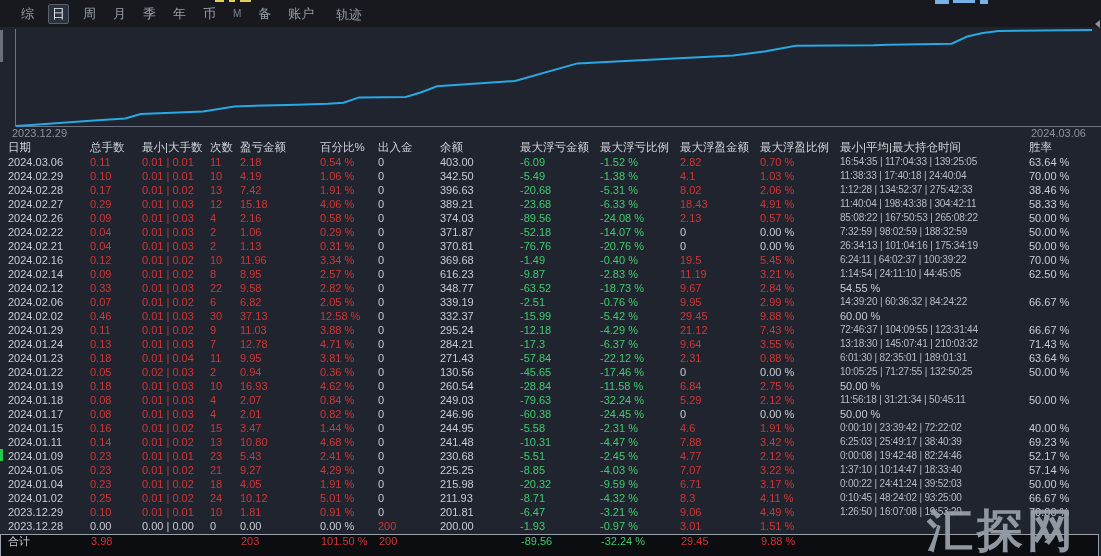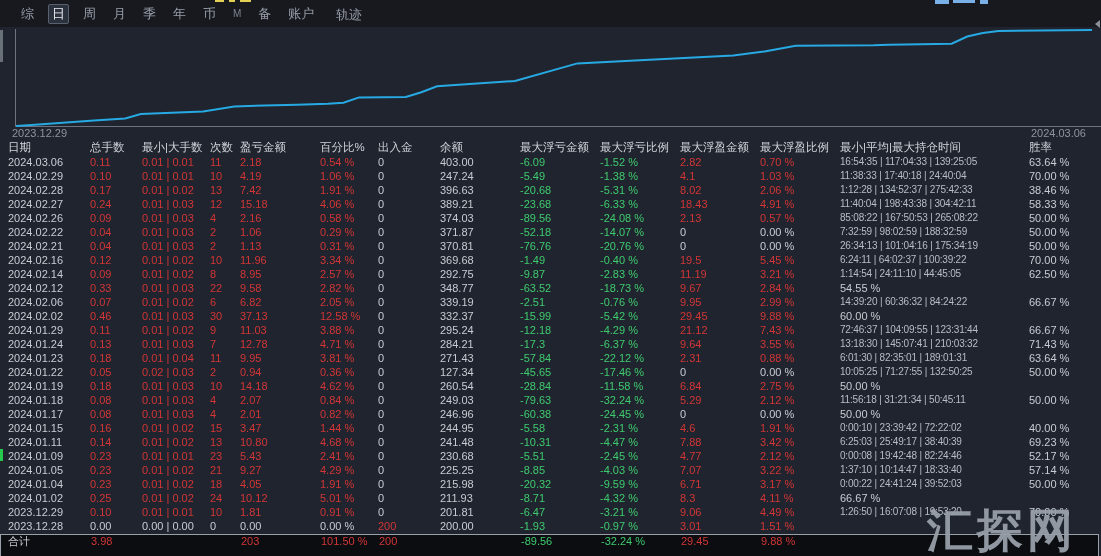--- a/index.html
+++ b/index.html
@@ -118,21 +118,21 @@
           <div class="c-n">63.64 %</div>
         </div>
         <div class="trow">
           <div class="c-n">2024.02.29</div>
           <div class="c-r">0.10</div>
           <div class="c-r">0.01 | 0.01</div>
           <div class="c-r">10</div>
           <div class="c-r">4.19</div>
           <div class="c-r">1.06 %</div>
           <div class="c-n">0</div>
-          <div class="c-n">247.24</div>
+          <div class="c-n">342.50</div>
           <div class="c-g">-5.49</div>
           <div class="c-g">-1.38 %</div>
           <div class="c-r">4.1</div>
           <div class="c-r">1.03 %</div>
           <div class="c-t">11:38:33 | 17:40:18 | 24:40:04</div>
           <div class="c-n">70.00 %</div>
         </div>
         <div class="trow">
           <div class="c-n">2024.02.28</div>
           <div class="c-r">0.17</div>
@@ -144,21 +144,21 @@
           <div class="c-n">396.63</div>
           <div class="c-g">-20.68</div>
           <div class="c-g">-5.31 %</div>
           <div class="c-r">8.02</div>
           <div class="c-r">2.06 %</div>
           <div class="c-t">1:12:28 | 134:52:37 | 275:42:33</div>
           <div class="c-n">38.46 %</div>
         </div>
         <div class="trow">
           <div class="c-n">2024.02.27</div>
-          <div class="c-r">0.24</div>
+          <div class="c-r">0.29</div>
           <div class="c-r">0.01 | 0.03</div>
           <div class="c-r">12</div>
           <div class="c-r">15.18</div>
           <div class="c-r">4.06 %</div>
           <div class="c-n">0</div>
           <div class="c-n">389.21</div>
           <div class="c-g">-23.68</div>
           <div class="c-g">-6.33 %</div>
           <div class="c-r">18.43</div>
           <div class="c-r">4.91 %</div>
@@ -230,21 +230,21 @@
           <div class="c-n">70.00 %</div>
         </div>
         <div class="trow">
           <div class="c-n">2024.02.14</div>
           <div class="c-r">0.09</div>
           <div class="c-r">0.01 | 0.02</div>
           <div class="c-r">8</div>
           <div class="c-r">8.95</div>
           <div class="c-r">2.57 %</div>
           <div class="c-n">0</div>
-          <div class="c-n">292.75</div>
+          <div class="c-n">616.23</div>
           <div class="c-g">-9.87</div>
           <div class="c-g">-2.83 %</div>
           <div class="c-r">11.19</div>
           <div class="c-r">3.21 %</div>
           <div class="c-t">1:14:54 | 24:11:10 | 44:45:05</div>
           <div class="c-n">62.50 %</div>
         </div>
         <div class="trow">
           <div class="c-n">2024.02.12</div>
           <div class="c-r">0.33</div>
@@ -340,34 +340,34 @@
           <div class="c-n">63.64 %</div>
         </div>
         <div class="trow">
           <div class="c-n">2024.01.22</div>
           <div class="c-r">0.05</div>
           <div class="c-r">0.02 | 0.03</div>
           <div class="c-r">2</div>
           <div class="c-r">0.94</div>
           <div class="c-r">0.36 %</div>
           <div class="c-n">0</div>
-          <div class="c-n">127.34</div>
+          <div class="c-n">130.56</div>
           <div class="c-g">-45.65</div>
           <div class="c-g">-17.46 %</div>
           <div class="c-n">0</div>
           <div class="c-n">0.00 %</div>
           <div class="c-t">10:05:25 | 71:27:55 | 132:50:25</div>
           <div class="c-n">50.00 %</div>
         </div>
         <div class="trow">
           <div class="c-n">2024.01.19</div>
           <div class="c-r">0.18</div>
           <div class="c-r">0.01 | 0.03</div>
           <div class="c-r">10</div>
-          <div class="c-r">14.18</div>
+          <div class="c-r">16.93</div>
           <div class="c-r">4.62 %</div>
           <div class="c-n">0</div>
           <div class="c-n">260.54</div>
           <div class="c-g">-28.84</div>
           <div class="c-g">-11.58 %</div>
           <div class="c-r">6.84</div>
           <div class="c-r">2.75 %</div>
           <div class="c-n">50.00 %</div>
         </div>
         <div class="trow">
@@ -487,20 +487,21 @@
           <div class="c-r">0.01 | 0.02</div>
           <div class="c-r">24</div>
           <div class="c-r">10.12</div>
           <div class="c-r">5.01 %</div>
           <div class="c-n">0</div>
           <div class="c-n">211.93</div>
           <div class="c-g">-8.71</div>
           <div class="c-g">-4.32 %</div>
           <div class="c-r">8.3</div>
           <div class="c-r">4.11 %</div>
+          <div class="c-t">0:10:45 | 48:24:02 | 93:25:00</div>
           <div class="c-n">66.67 %</div>
         </div>
         <div class="trow">
           <div class="c-n">2023.12.29</div>
           <div class="c-r">0.10</div>
           <div class="c-r">0.01 | 0.01</div>
           <div class="c-r">10</div>
           <div class="c-r">1.81</div>
           <div class="c-r">0.91 %</div>
           <div class="c-n">0</div>

